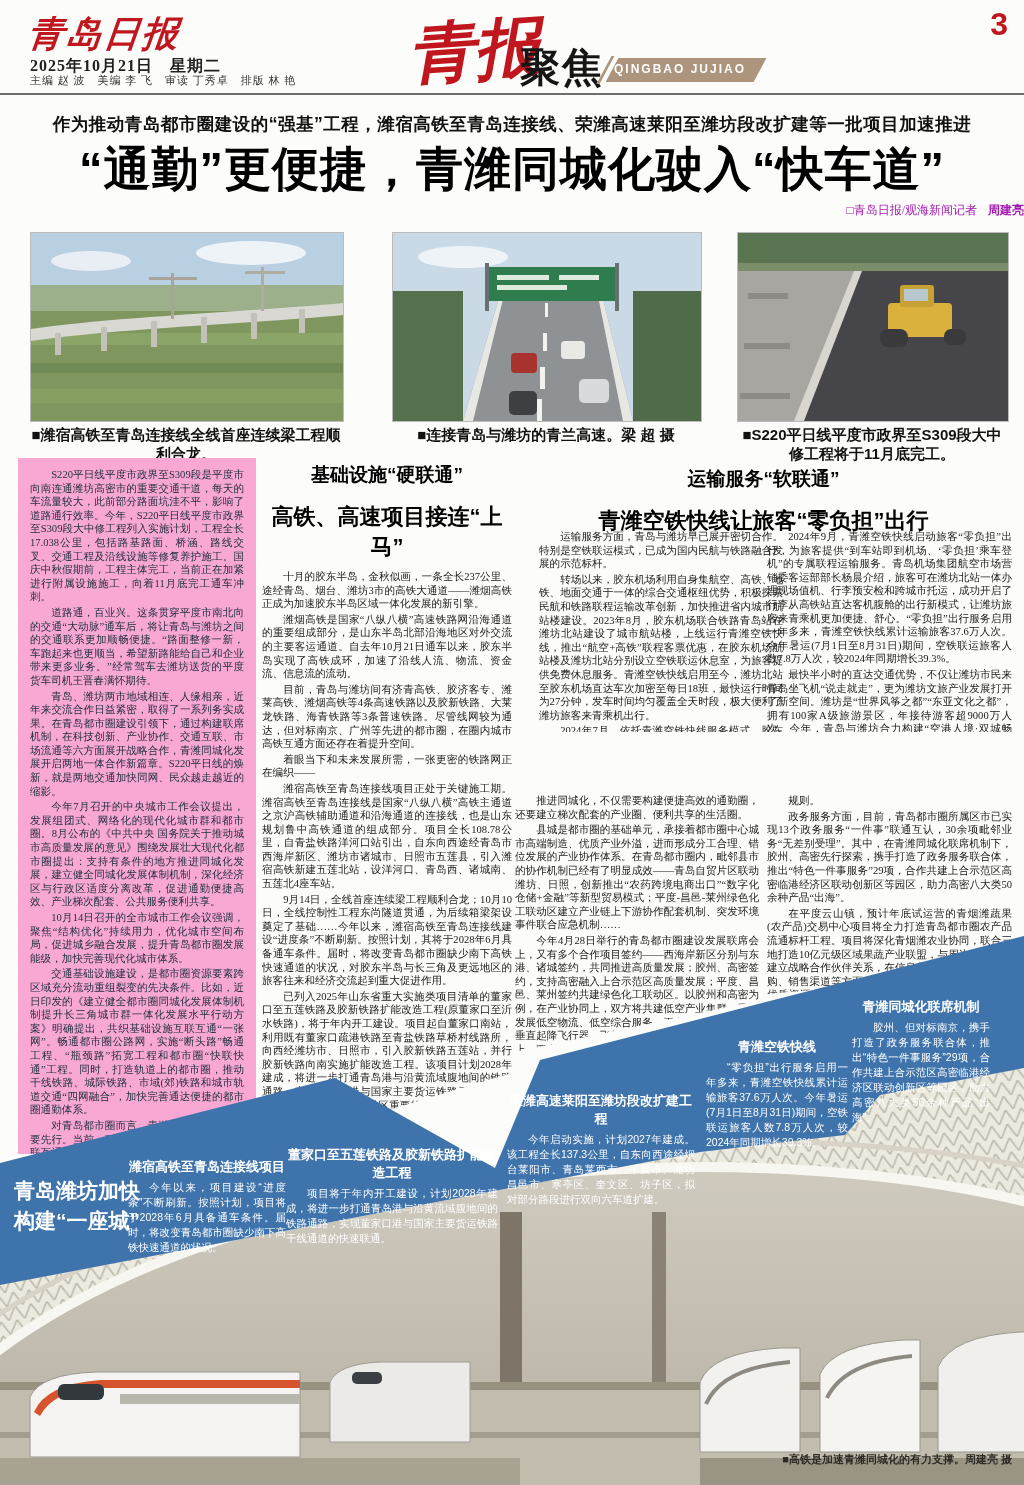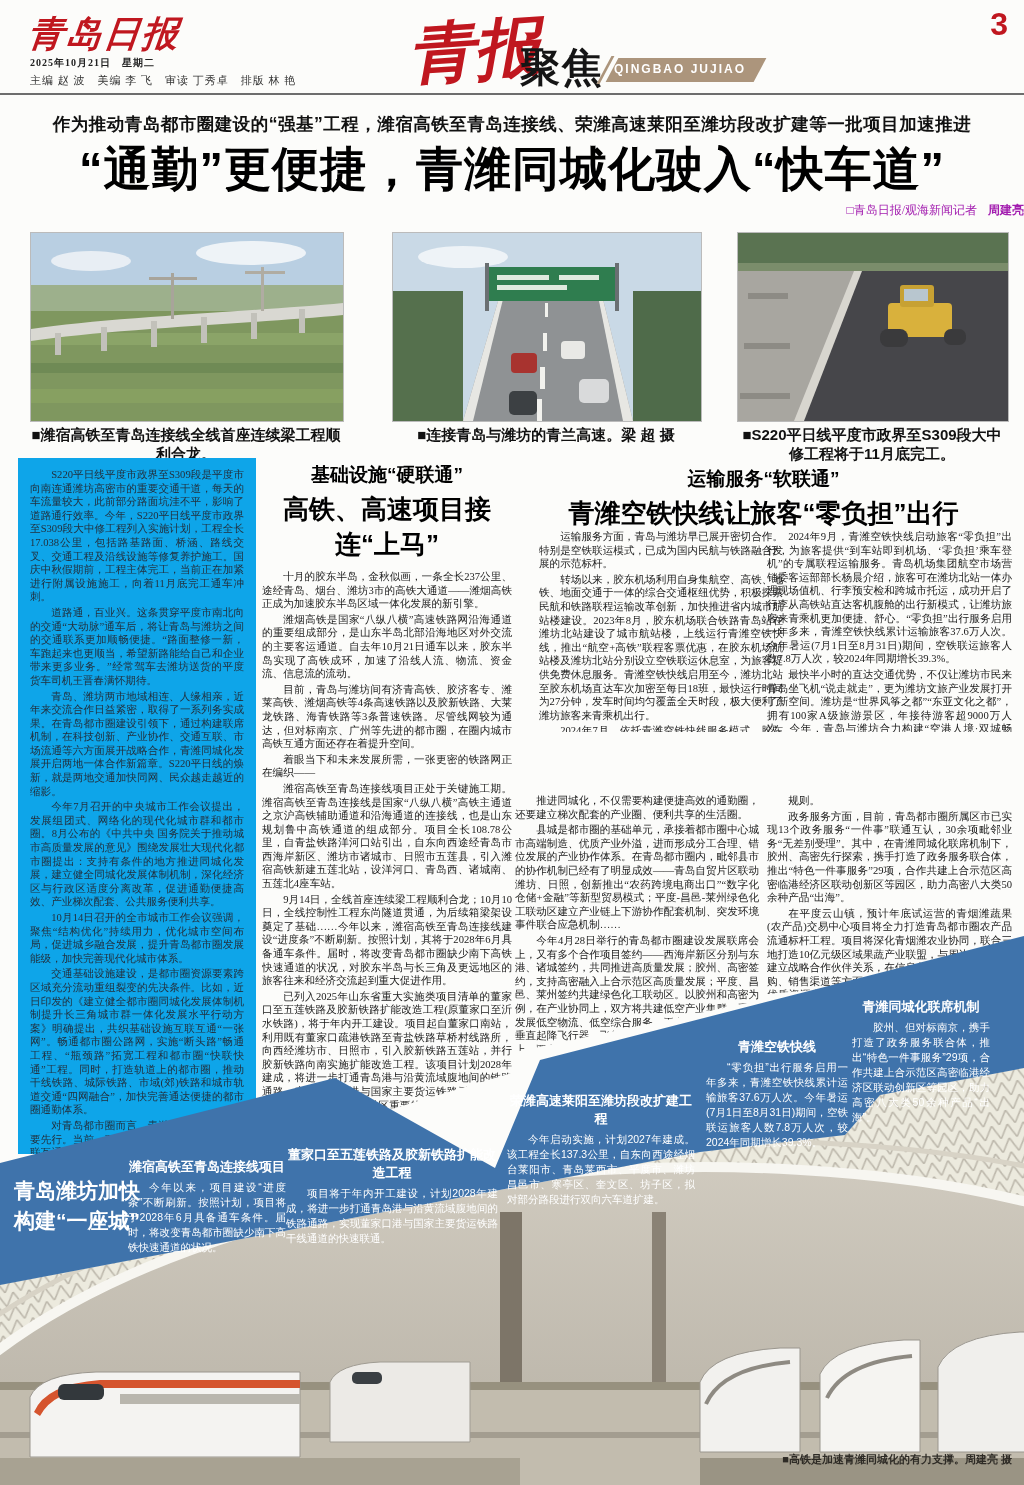--- a/index.html
+++ b/index.html
@@ -2,21 +2,21 @@
 <html><head>
 <meta charset="utf-8">
 <style>
   html,body{margin:0;padding:0;background:#e9e9e9;}
   .page{position:relative;width:1024px;height:1485px;margin:0 auto;background:#fcfcfa;overflow:hidden;
         font-family:"Liberation Serif","DejaVu Serif",serif;color:#1c1c1c;}
   .abs{position:absolute;}
   
   .masthead{left:28px;top:10px;font-family:"Liberation Serif",serif;font-weight:bold;font-style:italic;
             font-size:36px;color:#c0171f;letter-spacing:2px;transform:skewX(-6deg);}
-  .dateline{left:30px;top:56px;font-size:10px;color:#222;letter-spacing:1px;font-weight:bold;}
+  .dateline{left:30px;top:56px;font-size:16px;color:#222;letter-spacing:1px;font-weight:bold;}
   .credits{left:30px;top:73px;font-size:11px;color:#333;letter-spacing:1px;}
   .sec-script{left:408px;top:18px;font-size:66px;line-height:66px;color:#c0171f;font-weight:bold;
               font-style:italic;transform:rotate(-4deg);font-family:"Liberation Serif",serif;}
   .sec-bold{left:520px;top:40px;font-size:40px;font-weight:900;color:#151515;
             font-family:"Liberation Sans","DejaVu Sans",sans-serif;letter-spacing:2px;}
   .sec-banner{left:612px;top:58px;width:148px;height:24px;background:#ac957c;transform:skewX(-28deg);}
   .sec-banner-txt{left:614px;top:62px;font-size:12px;color:#fff;letter-spacing:2px;
                   font-family:"Liberation Sans",sans-serif;font-weight:bold;}
   .banner-slash{left:604px;top:56px;width:6px;height:28px;background:#fcfcfa;transform:skewX(-28deg);border-left:3px solid #ac957c;}
   .pageno{right:16px;top:6px;font-size:32px;font-weight:bold;color:#c0171f;font-family:"Liberation Sans",sans-serif;}
@@ -27,25 +27,25 @@
   .bigtitle{left:0;top:138px;width:1024px;text-align:center;font-size:47px;font-weight:900;
             font-family:"Liberation Sans","DejaVu Sans",sans-serif;color:#000;letter-spacing:1px;}
   .byline{left:0;top:202px;width:1024px;text-align:right;font-size:12px;color:#a21caf;}
   .byline b{margin-left:8px;}
   
   .photo{border:1px solid #bbb;background:#dde;}
   .caption{font-size:15px;font-weight:bold;color:#111;text-align:center;
            font-family:"Liberation Sans",sans-serif;}
   
   .para{margin:0 0 2px 0;text-indent:2em;text-align:justify;font-size:10.6px;line-height:13.6px;color:#191919;}
-  .col1{left:18px;top:458px;width:214px;height:676px;background:#0ea5e9;padding:10px 12px;overflow:hidden;}
+  .col1{left:18px;top:458px;width:214px;height:676px;background:#f9a8d4;padding:10px 12px;overflow:hidden;}
   .col1 .para{color:#22303e;}
   .col2{left:262px;top:462px;width:250px;}
   .h2a{text-align:center;font-family:"Liberation Sans",sans-serif;font-weight:900;font-size:19px;color:#000;}
-  .h2b{text-align:center;font-family:"Liberation Sans",sans-serif;font-weight:900;font-size:26px;color:#000;margin-top:4px;}
+  .h2b{text-align:center;font-family:"Liberation Sans",sans-serif;font-weight:900;font-size:22px;color:#000;margin-top:14px;}
   .col2-body{margin-top:8px;height:578px;overflow:hidden;clip-path:polygon(0 0,100% 0,100% 87%,0 100%);}
   .sec2-head{left:515px;top:466px;width:497px;}
   .col3a{left:515px;top:530px;width:244px;height:202px;overflow:hidden;margin-left:24px;}
   .col4a{left:767px;top:530px;width:245px;height:202px;overflow:hidden;}
   .sec3-head{left:515px;top:740px;width:497px;}
   .col3b{left:515px;top:794px;width:244px;height:258px;overflow:hidden;clip-path:polygon(0 0,100% 0,100% 80%,0 100%);}
   .col4b{left:767px;top:794px;width:245px;height:200px;overflow:hidden;clip-path:polygon(0 0,100% 0,100% 90%,0 100%);}
   
   .bottom-svg{left:0;top:912px;pointer-events:none;}
   .bigwhite{left:14px;top:1176px;width:160px;color:#fff;font-weight:900;font-size:21px;line-height:30px;

